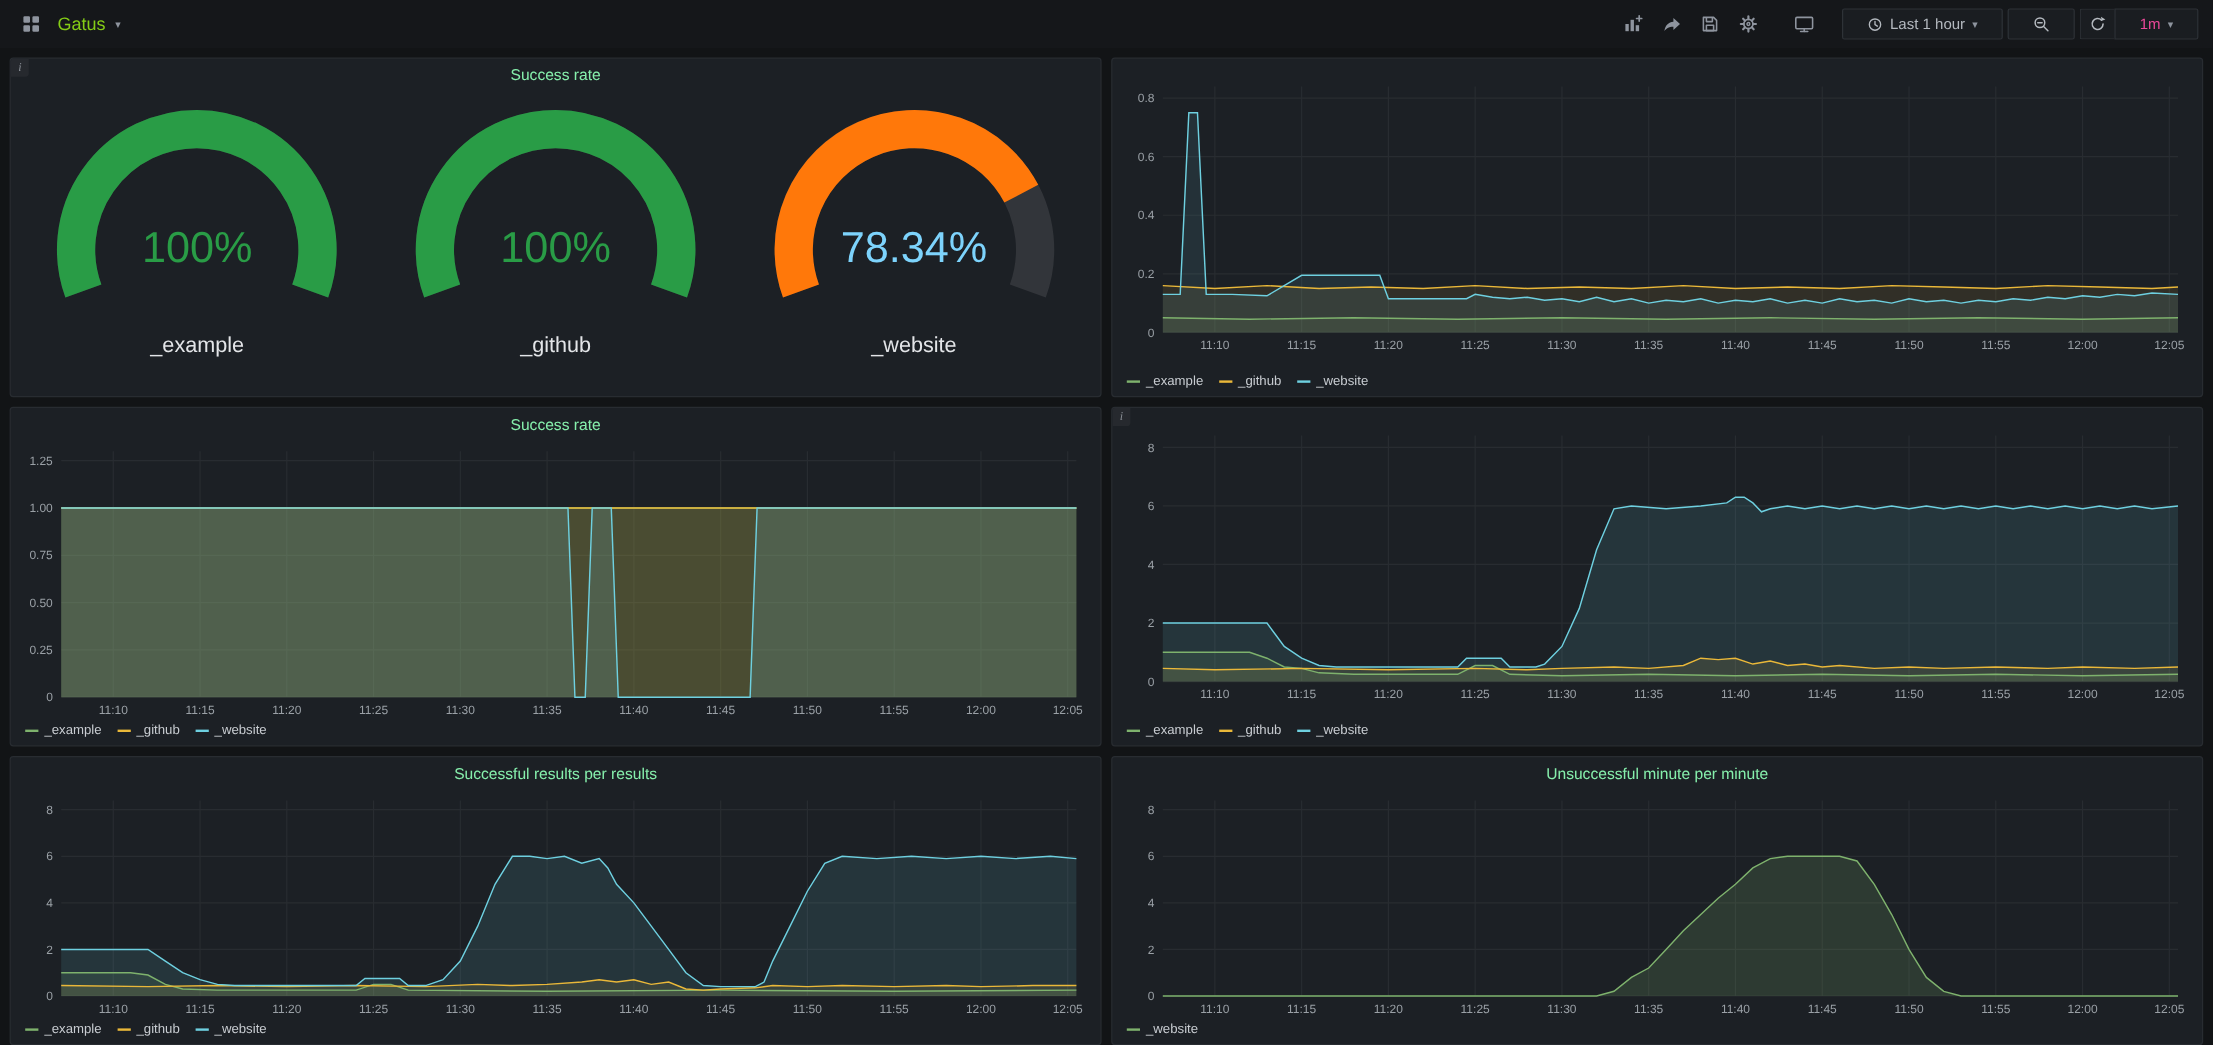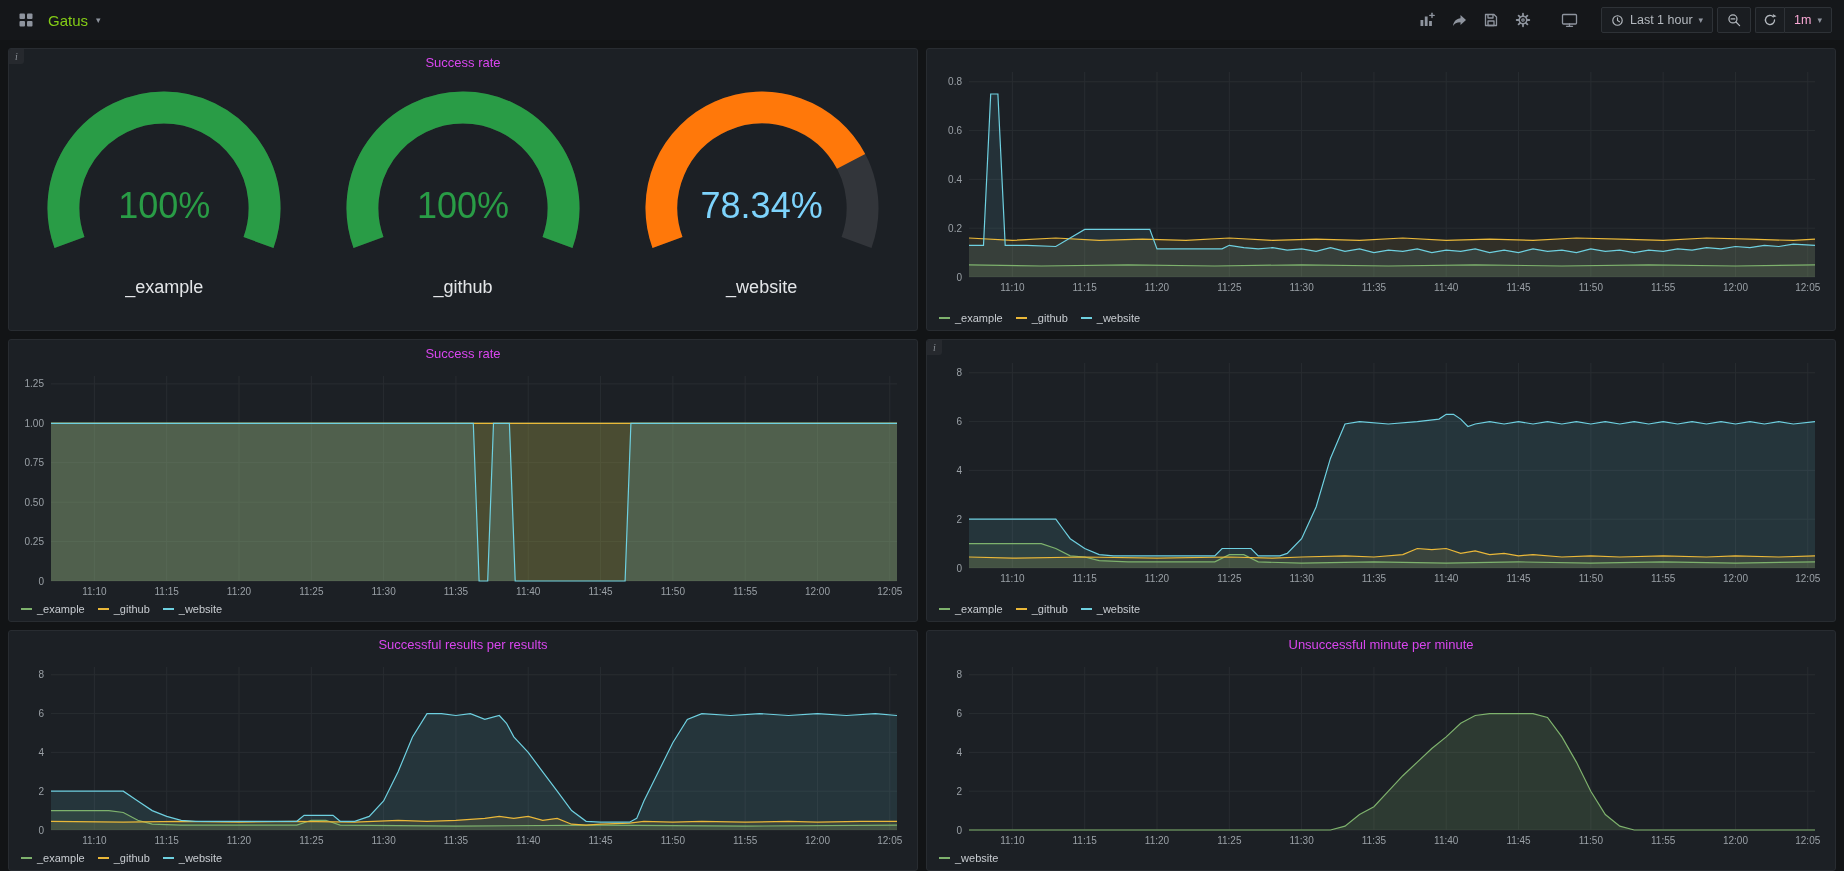--- a/index.html
+++ b/index.html
@@ -19,39 +19,39 @@
   .dash-title { font-size: 15px; color: #84cc16; font-weight: 500; cursor: pointer; }
   .caret { font-size: 9px; color: #8e949e; }
   .nav-right { margin-left: auto; display: flex; align-items: center; gap: 4px; }
   .icon-btn {
     width: 28px; height: 26px; display: inline-flex; align-items: center; justify-content: center;
     color: #8e949e; cursor: pointer;
   }
   .nav-sep { width: 10px; }
   .nav-btn {
     height: 26px; border: 1px solid #2e3237; background: #1a1d21; border-radius: 2px;
-    display: inline-flex; align-items: center; gap: 6px; padding: 0 9px;
+    display: inline-flex; align-items: center; gap: 6px; padding: 0 20px;
     font-size: 12.5px; color: #b4b9bf; font-family: inherit; cursor: pointer;
   }
   .nav-btn-group { display: inline-flex; }
   .nav-btn-group .nav-btn:first-child { border-right: none; border-radius: 2px 0 0 2px; padding: 0 7px; }
   .nav-btn-group .nav-btn:last-child { border-radius: 0 2px 2px 0; }
-  .orange { color: #f9a8d4; }
+  .orange { color: #ec4899; }
   
   .dashboard {
     display: grid; grid-template-columns: 1fr 1fr; grid-template-rows: 283px 283px 241px;
     gap: 8px; padding: 8px 8px 0;
   }
   .panel {
     background: #1c2025; border: 1px solid #282c31; border-radius: 3px;
     position: relative; display: flex; flex-direction: column; overflow: hidden;
   }
   .panel-title {
     height: 26px; flex: 0 0 26px; display: flex; align-items: center; justify-content: center;
-    font-size: 13px; font-weight: 500; color: #d946ef; cursor: pointer;
+    font-size: 13px; font-weight: 500; color: #86efac; cursor: pointer;
   }
   .panel-body { flex: 1; position: relative; padding: 0 6px; min-height: 0; }
   .chart-svg { width: 100%; height: 100%; display: block; }
   .legend {
     flex: 0 0 20px; padding: 0 12px 5px; display: flex; gap: 13px; align-items: center;
     font-size: 11px; color: #c8ccd1;
   }
   .legend-item { display: inline-flex; align-items: center; cursor: pointer; }
   .legend-item .swatch { display: inline-block; width: 11px; height: 2px; margin-right: 5px; }
   .info-corner {

